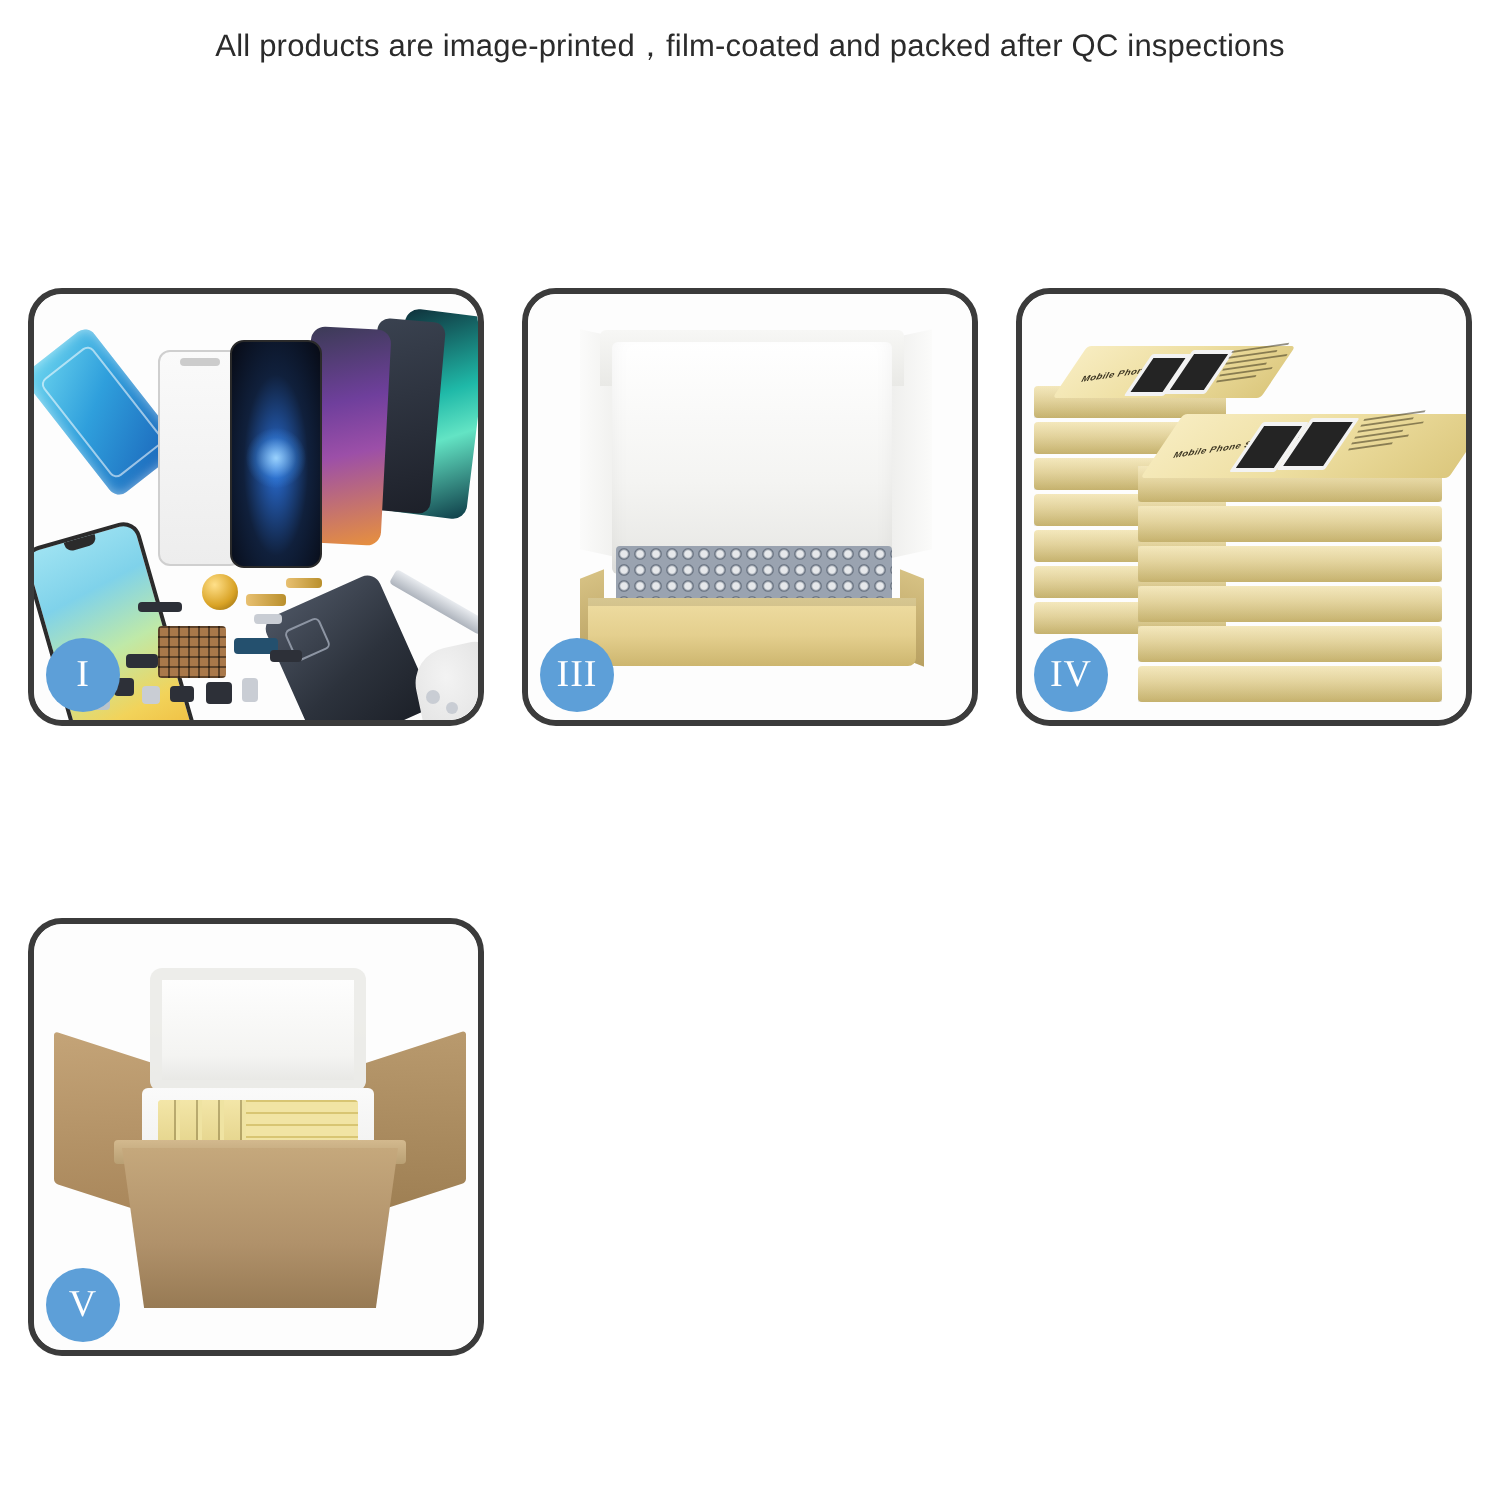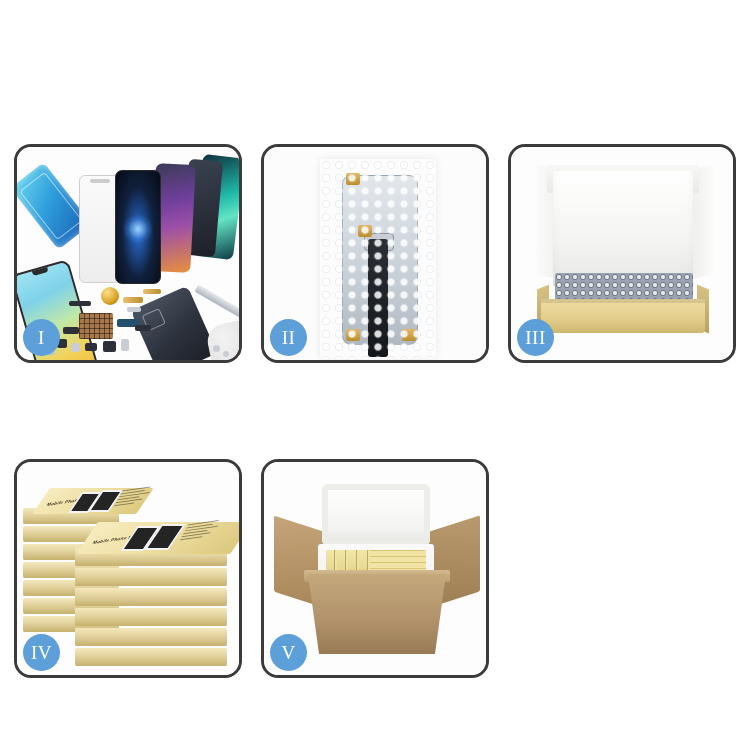--- a/index.html
+++ b/index.html
@@ -427,20 +427,21 @@
   .p6-tapeB {
     position:absolute; left:36px; top:160px; width:16px; height:20px;
     background: rgba(135,110,74,.55); border-radius:1px;
     transform: rotate(4deg);
   }
 </style>
 </head>
 <body>
 
 <div class="header">
+  <p class="subtitle">All products are image-printed，film-coated and packed after QC inspections</p>
 </div>
 
 <div class="grid">
 
   <div class="panel">
     <div class="panel-stage">
       <div class="p1-bg"></div>
       <div class="scr p1-blue"></div>
       <div class="scr p1-glass"></div>
       <div class="scr p1-teal"></div>
@@ -465,35 +466,20 @@
       <div class="chip" style="left:118px;top:178px;width:16px;height:6px;"></div>
       <div class="chip gold" style="left:126px;top:142px;width:18px;height:5px;"></div>
       <div class="p1-tweez scr"></div>
       <div class="p1-hand scr"></div>
       <div class="chip lt" style="left:196px;top:198px;width:7px;height:7px;border-radius:50%;"></div>
       <div class="chip lt" style="left:206px;top:204px;width:6px;height:6px;border-radius:50%;"></div>
     </div>
     <div class="badge">I</div>
   </div>
 
-  <div class="panel">
-    <div class="panel-stage">
-      <div class="p2-bg"></div>
-      <div class="p2-wrap"></div>
-      <div class="p2-screen"></div>
-      <div class="p2-conn"></div>
-      <div class="p2-flex"></div>
-      <div class="p2-tab" style="left:82px;top:26px;"></div>
-      <div class="p2-tab" style="left:94px;top:78px;"></div>
-      <div class="p2-tab" style="left:82px;top:182px;"></div>
-      <div class="p2-tab" style="left:138px;top:182px;"></div>
-      <div class="p2-bubbles"></div>
-    </div>
-    <div class="badge">II</div>
-  </div>
 
   <div class="panel">
     <div class="panel-stage">
       <div class="p3-bg"></div>
       <div class="p3-flapL"></div>
       <div class="p3-flapR"></div>
       <div class="p3-lidback"></div>
       <div class="p3-foamback"></div>
       <div class="p3-bubble"></div>
       <div class="p3-boxL"></div>

